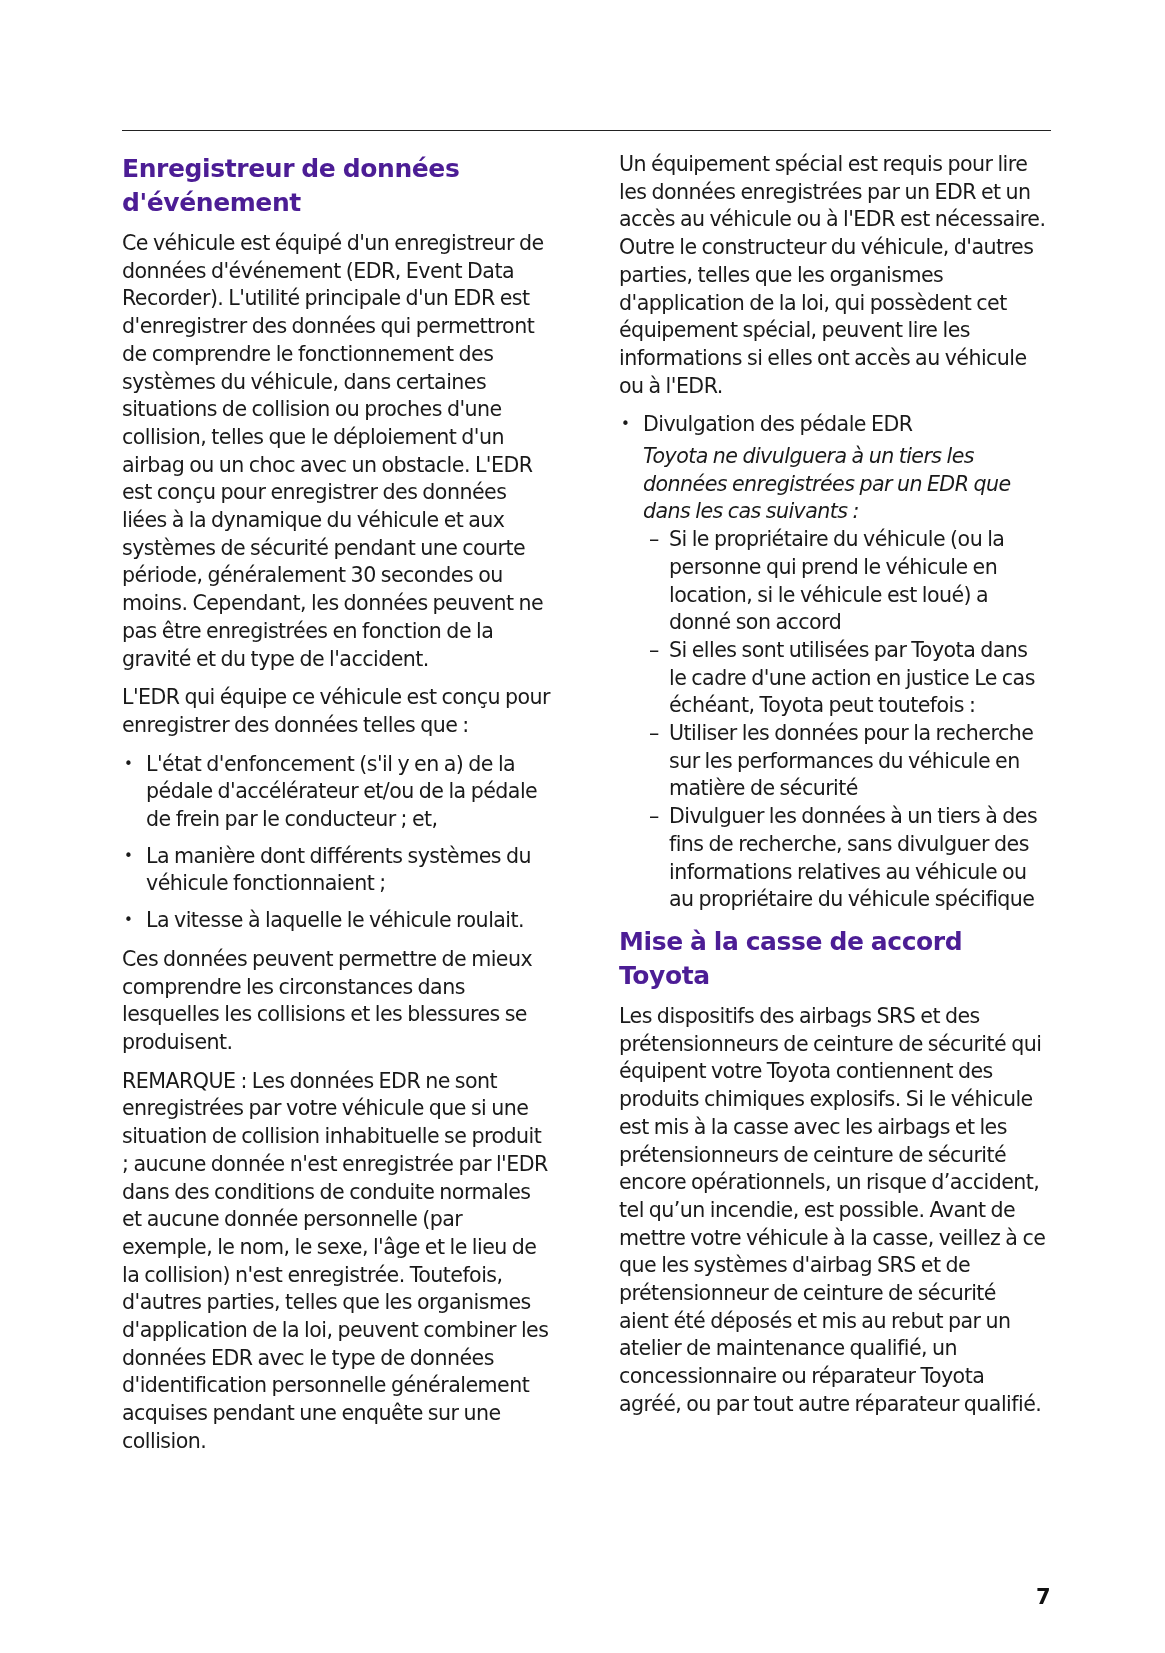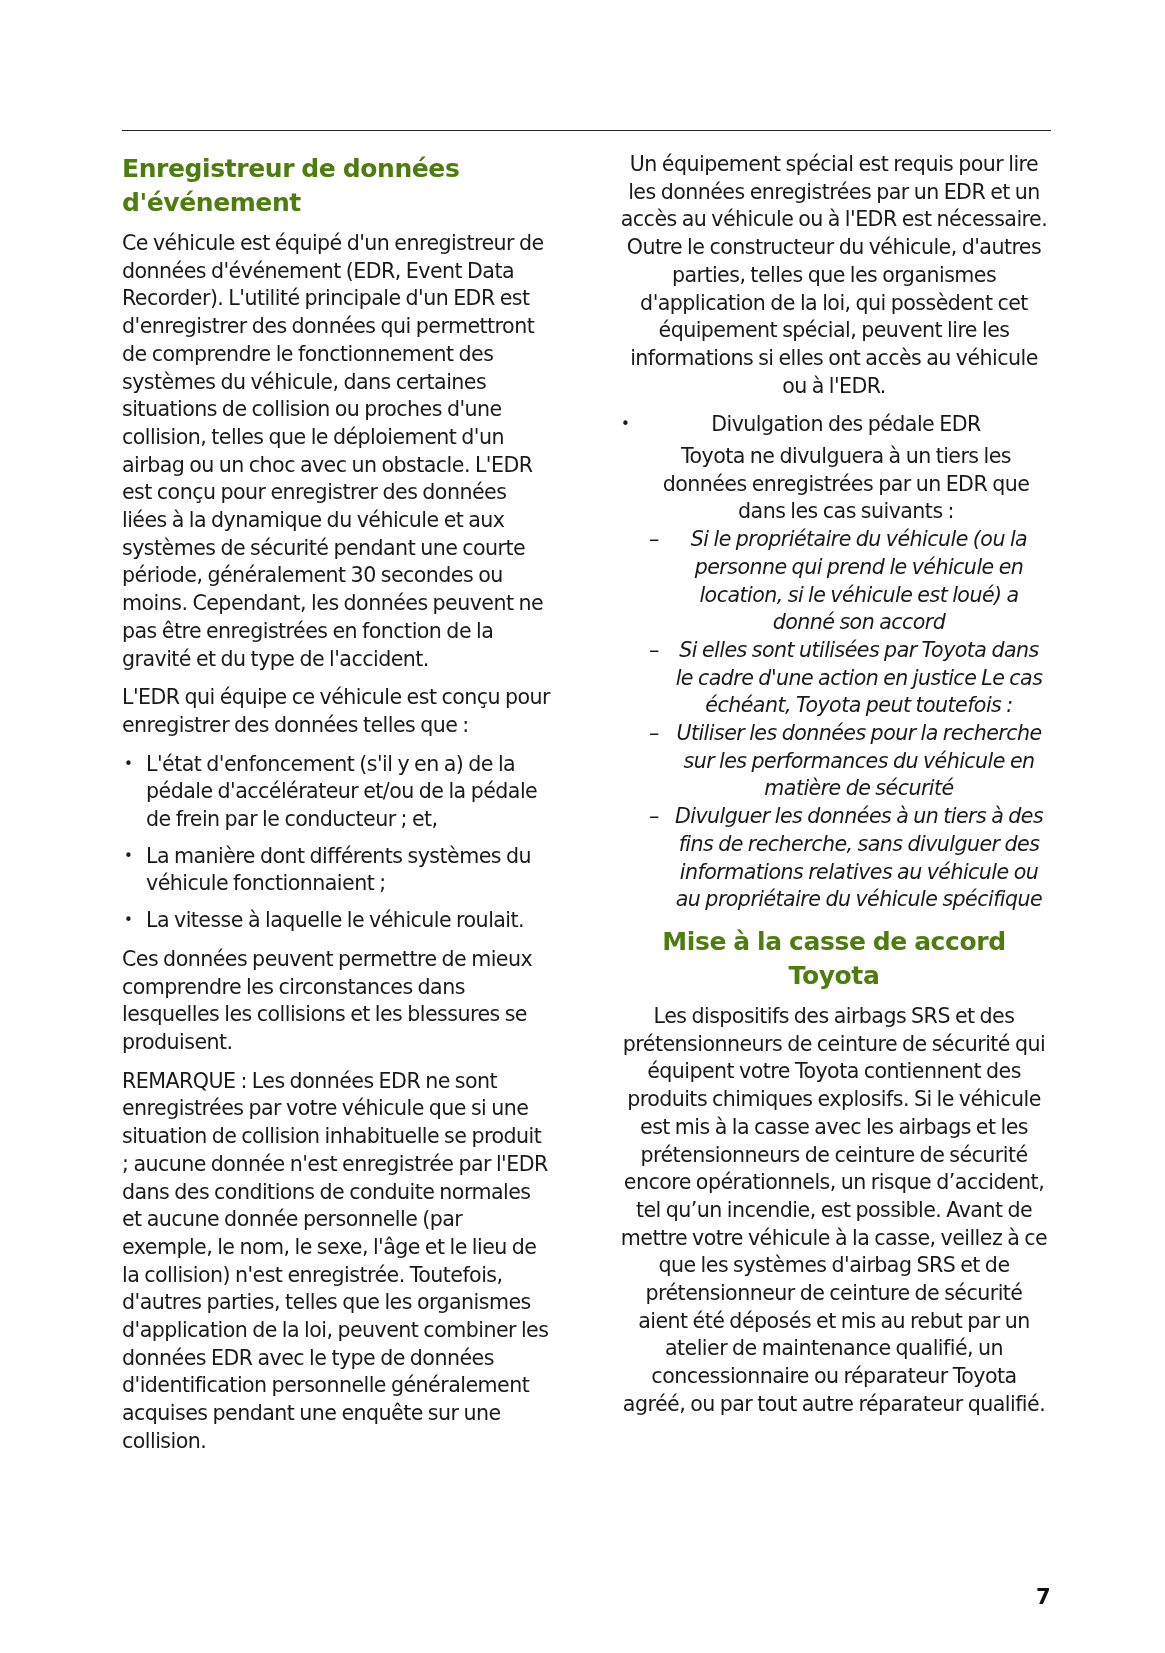--- a/index.html
+++ b/index.html
@@ -3,31 +3,31 @@
 <meta charset="utf-8">
 <style>
   html, body { margin: 0; padding: 0; background: #ffffff; }
   body { width: 1165px; height: 1653px; position: relative; overflow: hidden;
          font-family: "DejaVu Sans", sans-serif; color: #1a1a1a; }
   .rule { position: absolute; left: 122px; top: 130px; width: 929px; height: 0;
           border-top: 1.6px solid #222; }
   .col { position: absolute; top: 152px; width: 430px; font-size: 20.6px;
          line-height: 27.7px; letter-spacing: -0.55px; word-spacing: -1px; }
   .col-left { left: 122px; }
-  .col-right { left: 619px; top: 151px; text-align: center; }
+  .col-right { left: 619px; top: 151px; }
   h2 { font-size: 25px; font-weight: bold; line-height: 34px; margin: 0 0 10px 0;
-       letter-spacing: -0.4px; color: #4d7c0f; }
+       letter-spacing: -0.4px; color: #4c1d95; }
   .col-right h2 { margin-top: 10px; }
   p { margin: 0 0 11px 0; }
   ul.bul { list-style: none; margin: 0 0 11px 0; padding: 0; }
   ul.bul > li { position: relative; padding-left: 24px; margin-bottom: 9px; }
   ul.bul > li::before { content: "•"; position: absolute; left: 2px; top: 0; font-size: 15px; }
-  .sub-p { margin: 4px 0 0 0; }
+  .sub-p { margin: 4px 0 0 0; font-style: italic; }
   ul.dash { list-style: none; margin: 0; padding: 0; }
-  ul.dash > li { position: relative; padding-left: 26px; font-style: italic; }
+  ul.dash > li { position: relative; padding-left: 26px; }
   ul.dash > li::before { content: "–"; position: absolute; left: 6px; top: 0; }
   .page-num { position: absolute; left: 1036px; top: 1585px; font-size: 21px;
               font-weight: bold; color: #111; }
 </style>
 </head>
 <body>
 
 <div class="rule"></div>
 
 <div class="col col-left">

